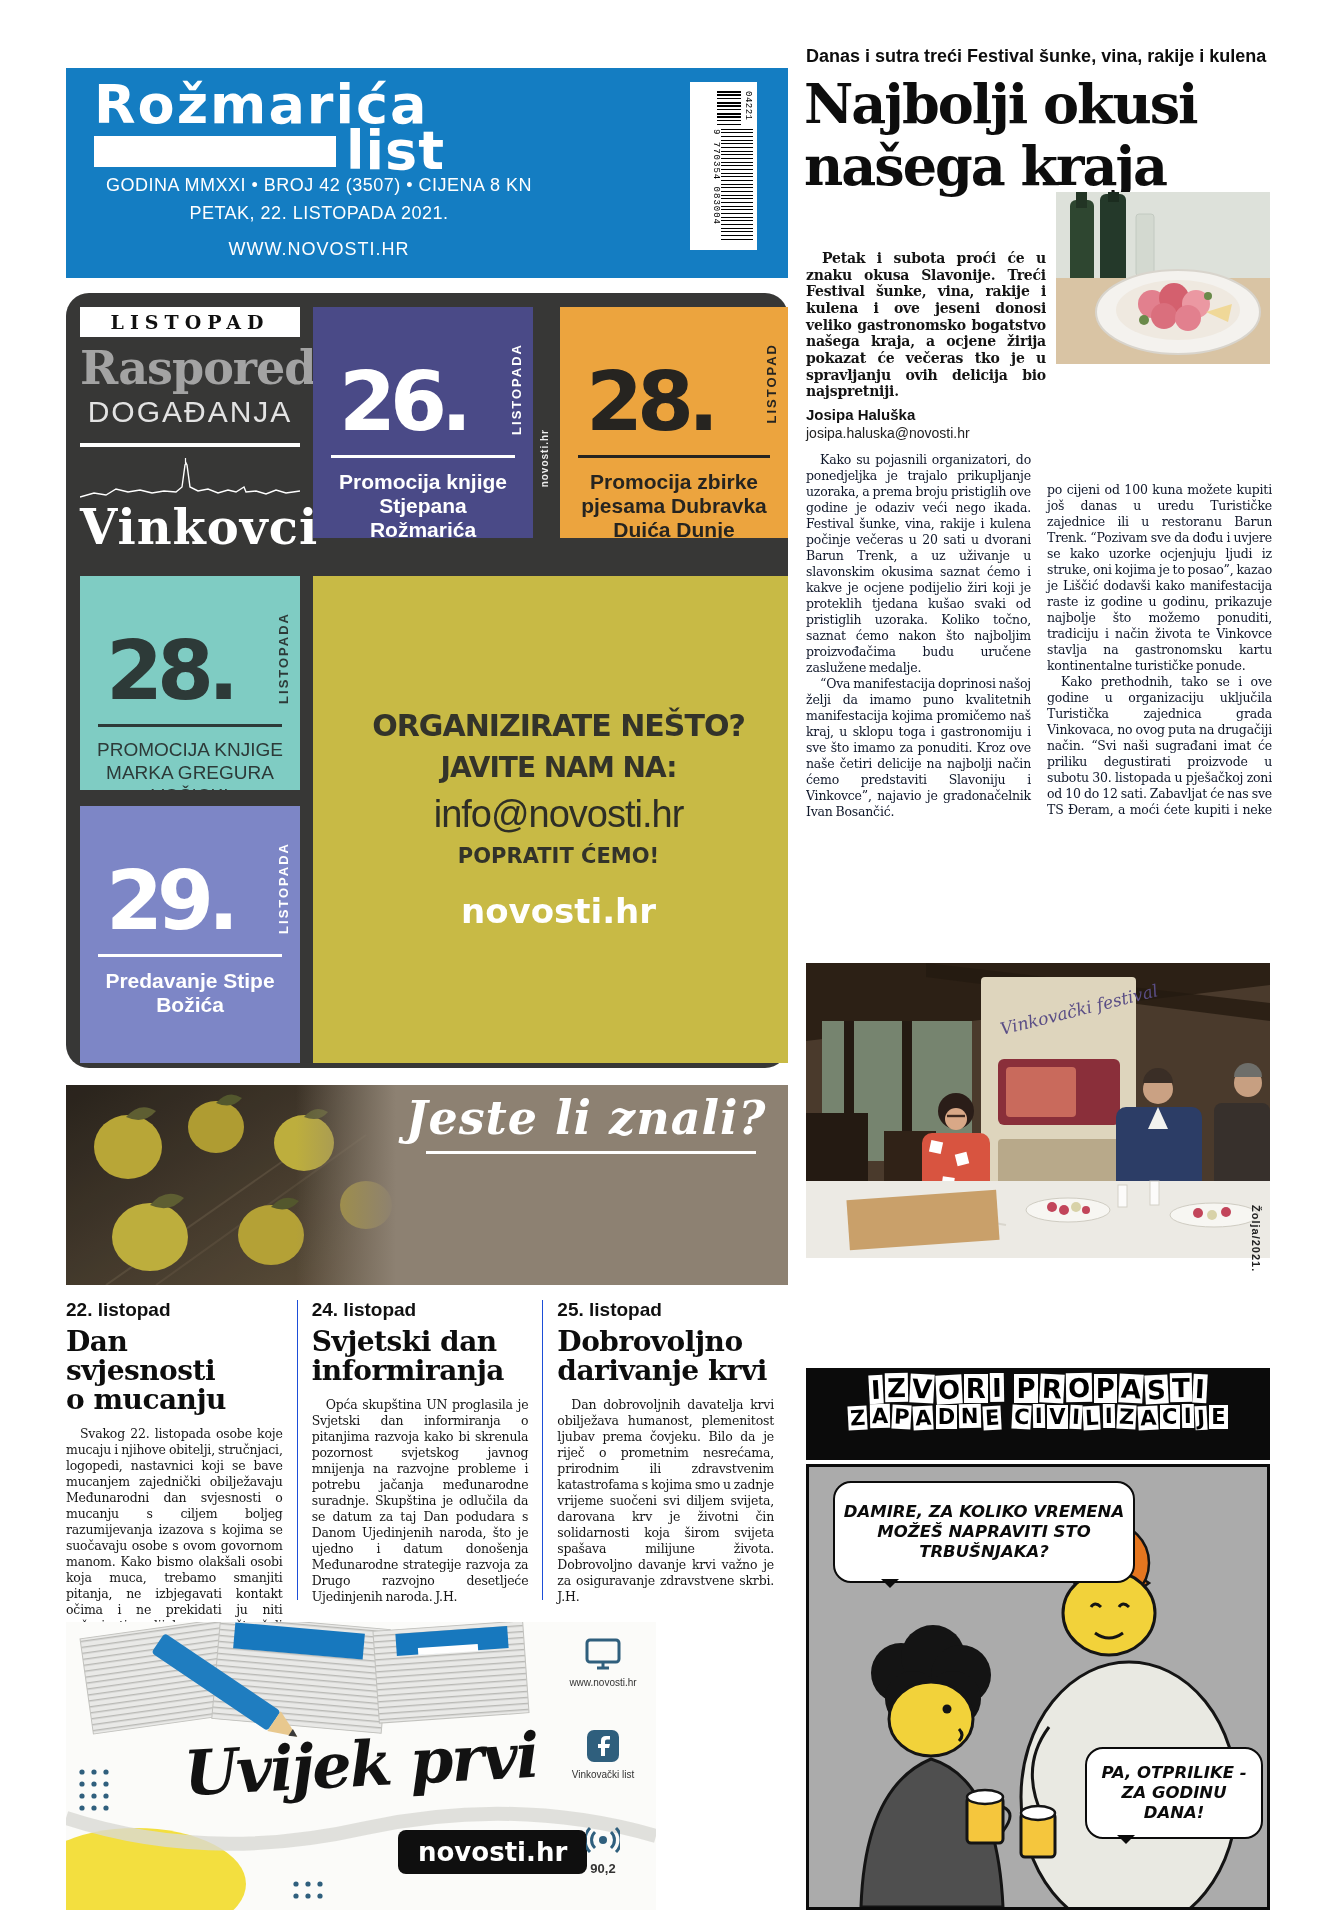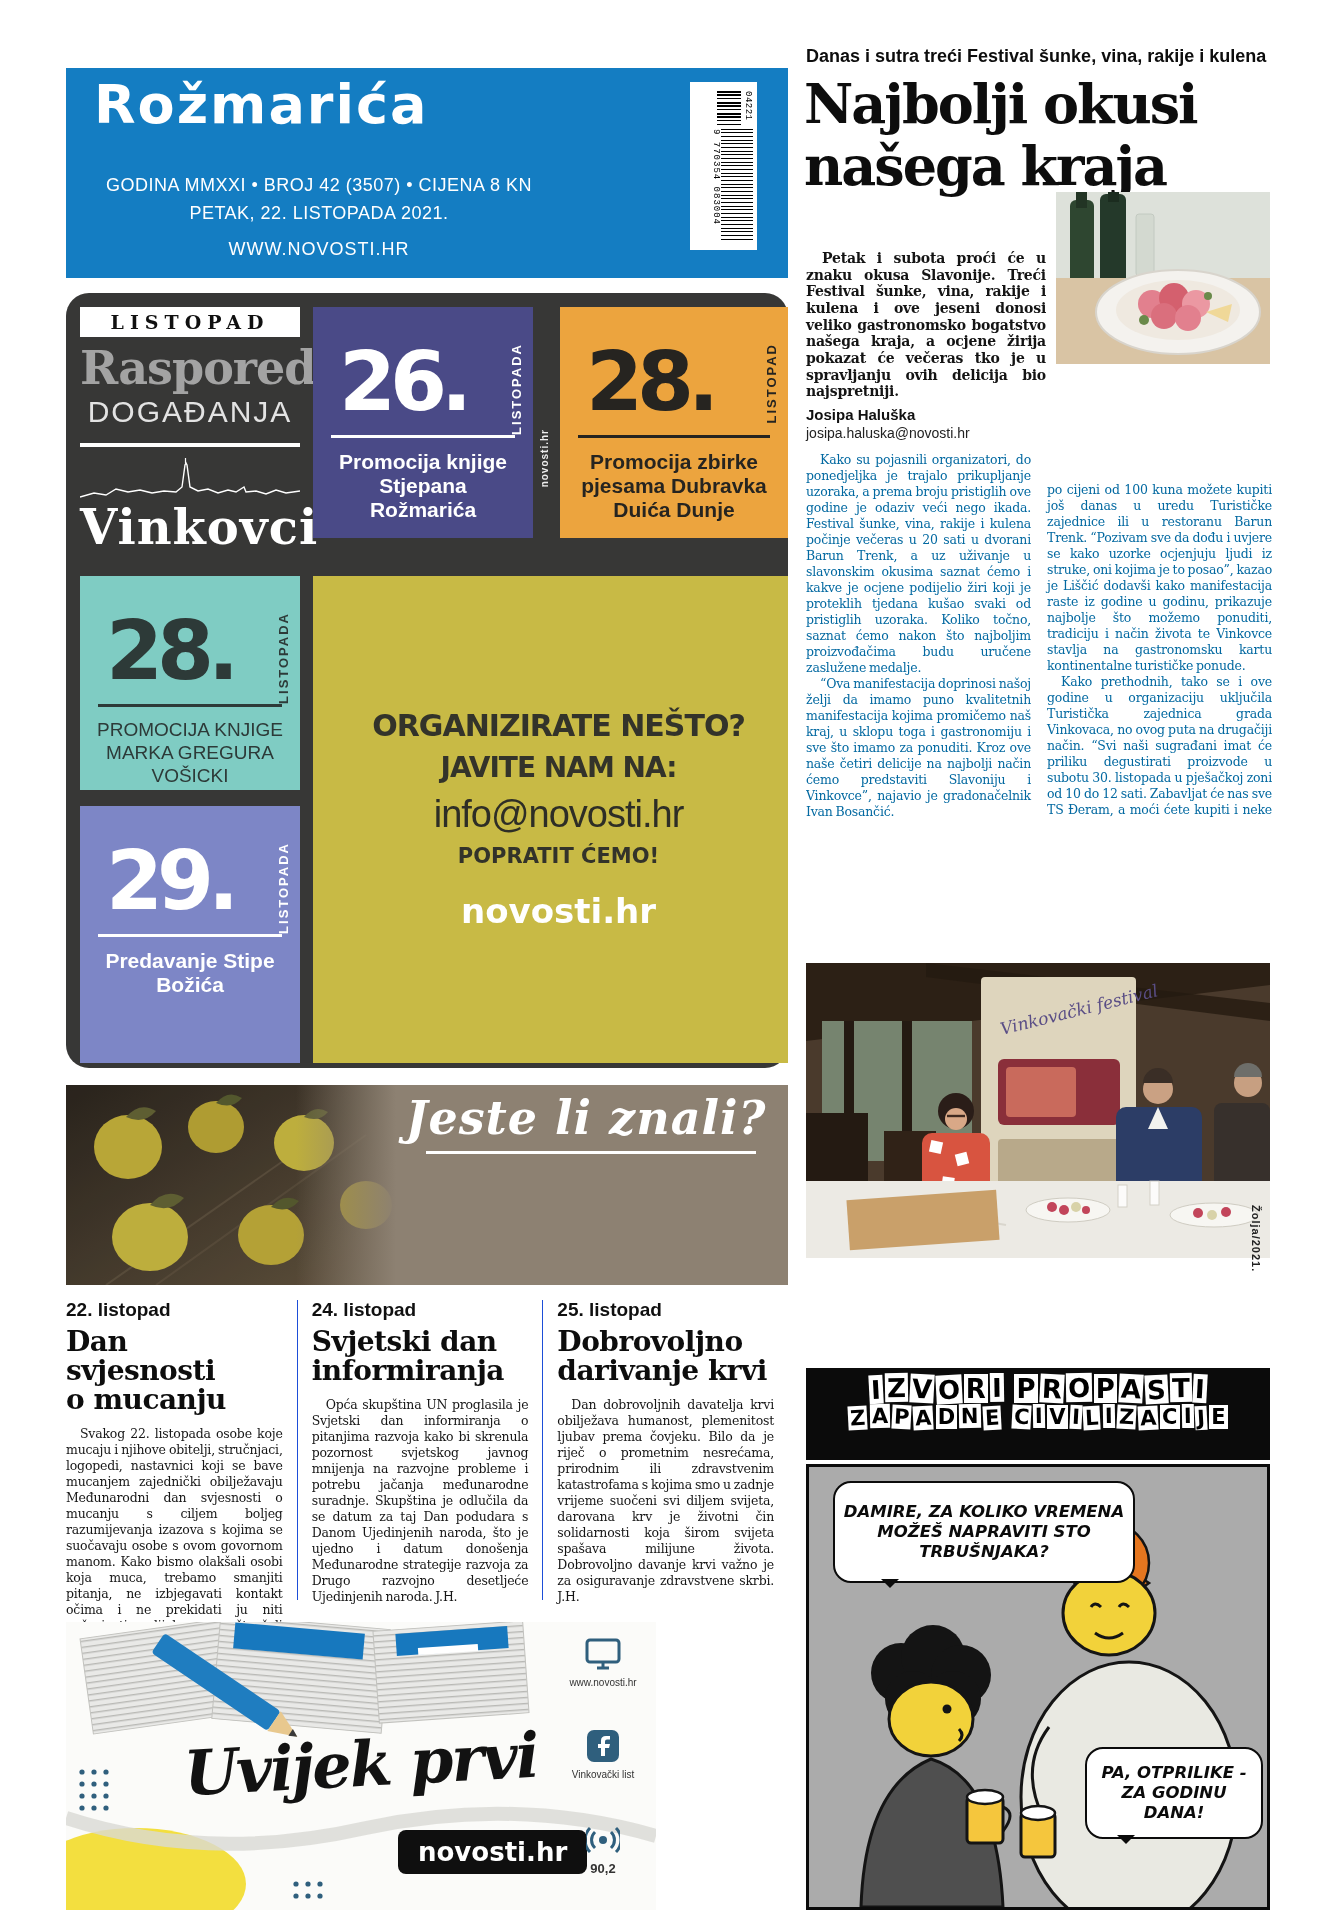--- a/index.html
+++ b/index.html
@@ -31,21 +31,21 @@
   .bc-stripes.small{height:24px;}
 
   
   .kicker{position:absolute;left:806px;top:46px;width:470px;font:700 18px/1.2 var(--sans);color:#0d0d0d;}
   .headline{position:absolute;left:804px;top:74px;width:480px;font:700 54px/1.14 var(--serif);letter-spacing:-2px;color:#0d0d0d;white-space:pre-line;}
   .lead{position:absolute;left:806px;top:250px;width:240px;font:700 14px/1.19 var(--serif);color:#141414;text-align:justify;text-indent:16px;letter-spacing:-.2px;}
   .byline{position:absolute;left:806px;top:406px;width:240px;}
   .byline .name{font:700 15px/1.2 var(--sans);color:#111;}
   .byline .mail{font:400 14px/1.3 var(--sans);color:#222;}
   .bodycols{position:absolute;left:806px;top:452px;width:466px;height:368px;display:flex;gap:16px;overflow:hidden;}
-  .bodycols .col{flex:1;font:400 12.5px/1.28 var(--serif);color:#0369a1;text-align:justify;letter-spacing:-.2px;word-spacing:-1px;}
+  .bodycols .col{flex:1;font:400 12.5px/1.28 var(--serif);color:#0f172a;text-align:justify;letter-spacing:-.2px;word-spacing:-1px;}
   .bodycols .col p{text-indent:14px;}
   .bodycols .col.c2{padding-top:30px;}
   .bodycols .col.c2 p:first-child{text-indent:0;}
 
   .photo-food{position:absolute;left:1056px;top:192px;width:214px;height:172px;overflow:hidden;}
   .photo-festival{position:absolute;left:806px;top:963px;width:464px;height:295px;overflow:hidden;}
 
   
   .events{position:absolute;left:66px;top:293px;width:722px;height:775px;background:#373736;border-radius:23px;}
   .month-label{position:absolute;left:14px;top:14px;width:220px;height:30px;background:#fff;color:#101010;font:800 19px/30px var(--serif);text-align:center;letter-spacing:6px;}
@@ -53,21 +53,21 @@
   .rsp2{position:absolute;left:14px;top:104px;width:220px;font:300 30px/1 var(--sans);color:#e3e3e3;letter-spacing:2px;text-align:center;}
   .rsp-rule{position:absolute;left:14px;top:150px;width:220px;height:4px;background:#fff;}
   .skyline{position:absolute;left:14px;top:164px;width:220px;height:46px;}
   .city{position:absolute;left:14px;top:210px;width:220px;font:700 48px/1 var(--serif);color:#fff;text-align:center;letter-spacing:1px;}
 
   .event-card{position:absolute;overflow:hidden;}
   .ec-26{left:247px;top:14px;width:220px;height:231px;}
   .ec-28o{left:494px;top:14px;width:228px;height:231px;}
   .ec-28t{left:14px;top:283px;width:220px;height:214px;}
   .ec-29{left:14px;top:513px;width:220px;height:257px;}
-  .ec-day{font:800 82px/1 var(--fatsans);letter-spacing:-6px;margin:34px 0 0 26px;}
+  .ec-day{font:800 82px/1 var(--fatsans);letter-spacing:-6px;margin:54px 0 0 26px;}
   .ec-month{position:absolute;right:10px;top:36px;writing-mode:vertical-rl;transform:rotate(180deg);font:800 13px/1 var(--sans);letter-spacing:2px;}
   .ec-rule{width:84%;height:3px;margin:12px auto 0;background:currentColor;}
   .ec-title{margin-top:12px;padding:0 12px;text-align:center;font:700 21px/1.15 var(--sans);}
   .ec-28t .ec-title{font:500 19px/1.2 var(--sans);}
   .watermark{position:absolute;left:474px;top:136px;writing-mode:vertical-rl;transform:rotate(180deg);font:700 10px/1 var(--sans);color:#eee;letter-spacing:1px;}
 
   .promo{position:absolute;left:247px;top:283px;width:475px;height:487px;display:flex;flex-direction:column;align-items:center;justify-content:center;gap:13px;text-align:center;padding-left:16px;}
   .promo .p1{font:800 30px/1 var(--fatsans);color:#33332a;letter-spacing:-1px;}
   .promo .p2{font:800 28px/1 var(--fatsans);color:#33332a;letter-spacing:-1px;}
   .promo .mail{font:400 38px/1 var(--sans);color:#2e2e26;letter-spacing:-1px;}
@@ -118,20 +118,24 @@
   .i-fb{left:494px;top:108px;}
   .i-radio{left:494px;top:200px;}
 </style>
 </head>
 <body>
 
 <div class="page">
 
   <div class="masthead" style="background: rgb(20, 125, 194);">
     <div class="mh-title1">Rožmarića</div>
+    <div class="mh-bar-row">
+      <div class="mh-bar"></div>
+      <div class="mh-title2">list</div>
+    </div>
     <div class="mh-info">GODINA MMXXI   •   BROJ 42 (3507)   •   CIJENA 8 KN</div>
     <div class="mh-date">PETAK, 22. LISTOPADA 2021.</div>
     <div class="mh-site">WWW.NOVOSTI.HR</div>
     <div class="barcode-box">
       <div class="bc-rot">
         <div class="bc-addon">
           <div class="bc-num">04221</div>
           <div class="bc-stripes small"></div>
         </div>
         <div class="bc-main">

